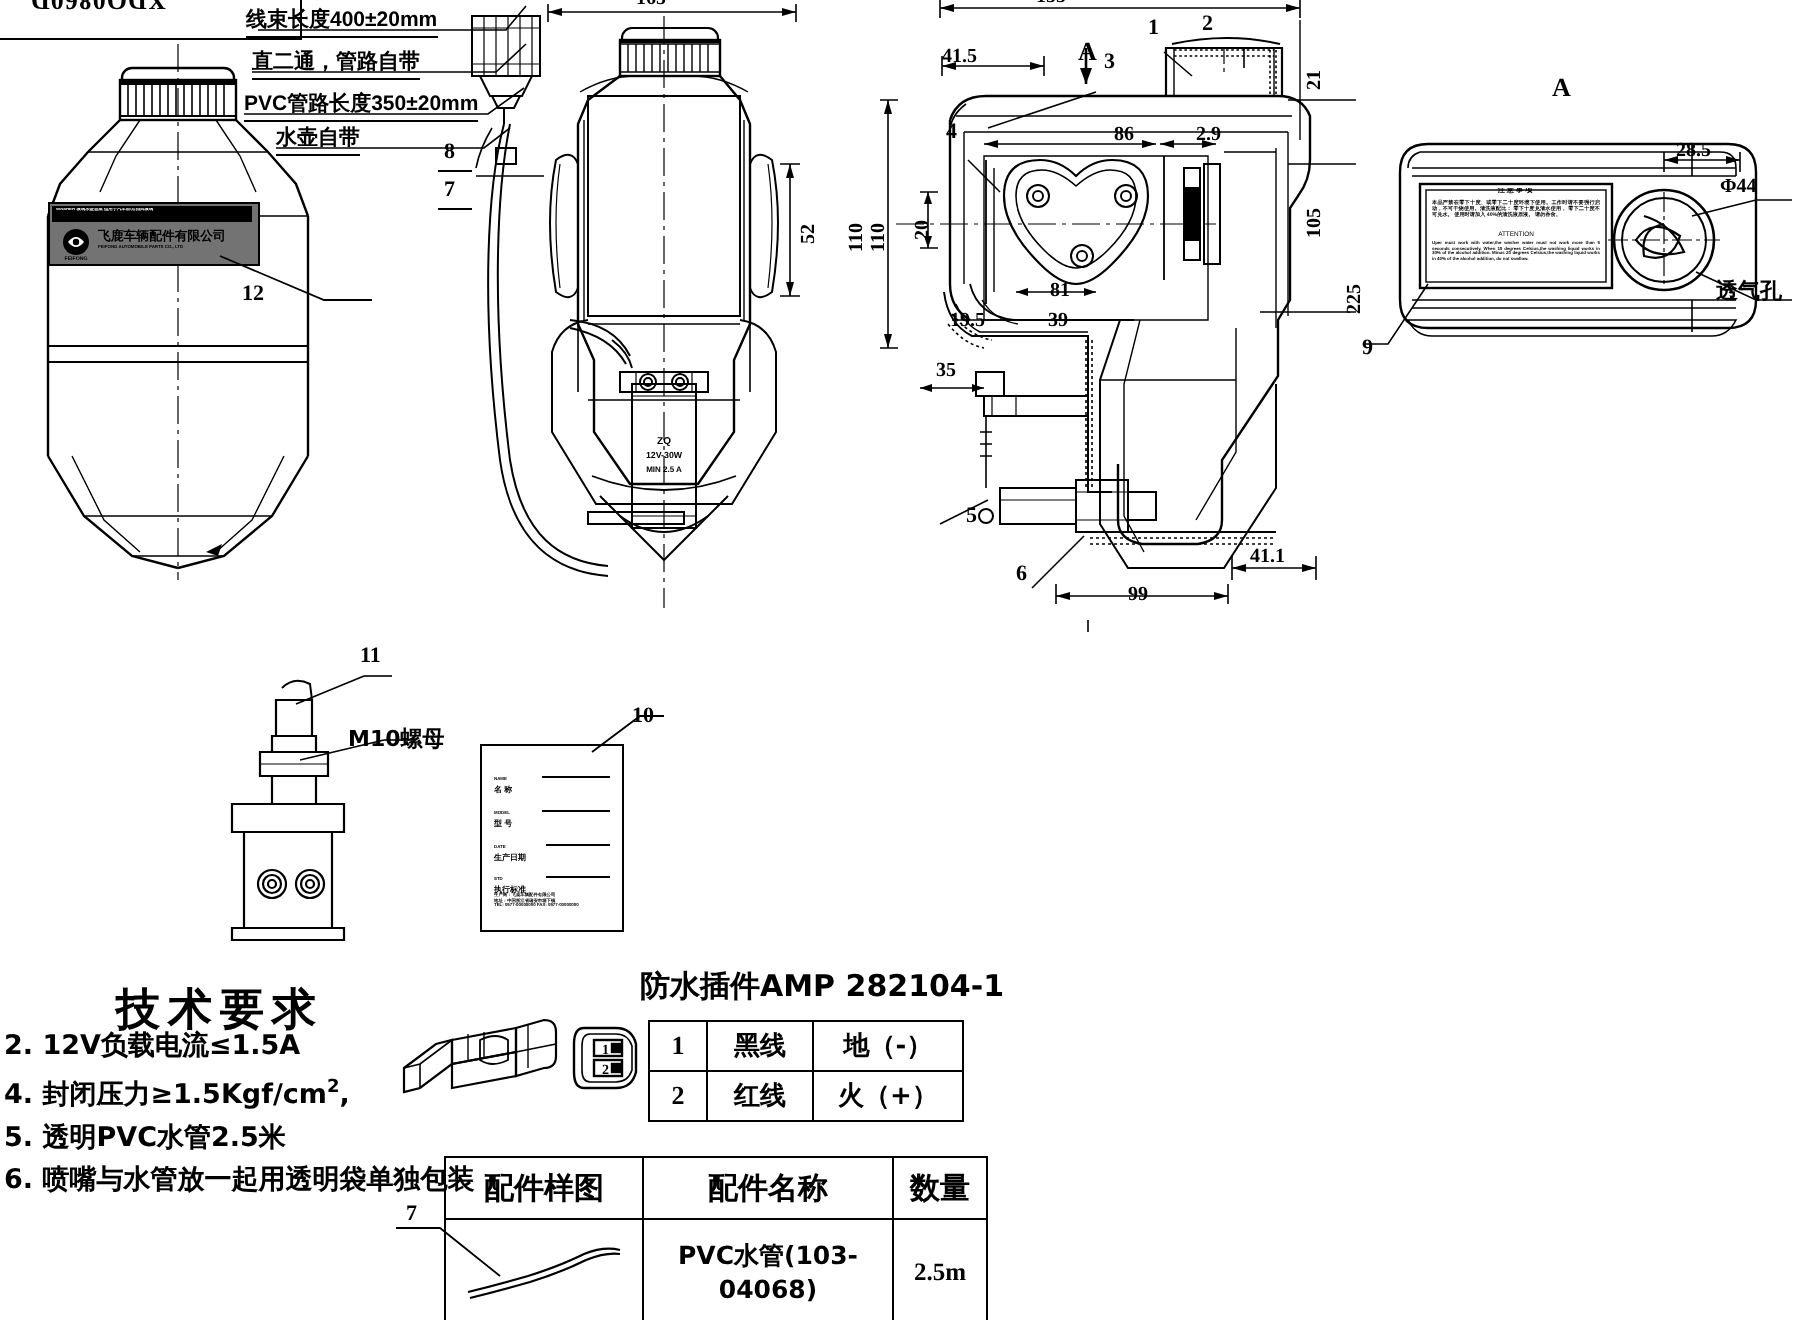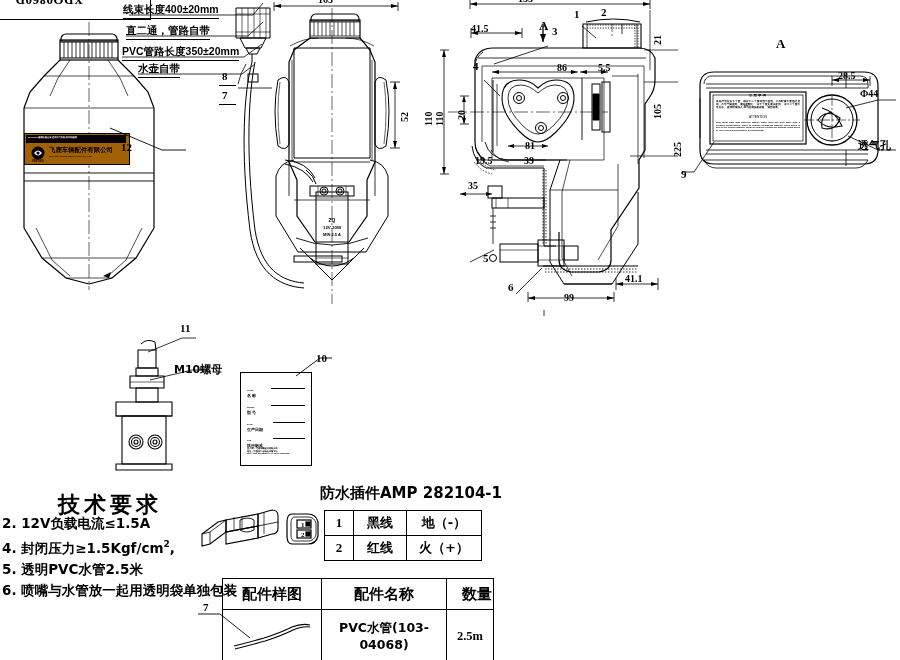--- a/index.html
+++ b/index.html
@@ -21,21 +21,21 @@
   .cn{font-family:"DejaVu Sans","Liberation Sans",sans-serif;font-weight:bold;}
   .note{font-size:10.5px;font-weight:bold;}
   .tt{font-size:22px;font-weight:bold;letter-spacing:4px;margin-top:12px;}
   .req{font-size:13.5px;font-weight:bold;line-height:21px;white-space:nowrap;}
   .tblhdr{font-size:15px;font-weight:bold;}
   table.gt{border-collapse:collapse;}
   table.gt td,table.gt th{border:1.4px solid #000;text-align:center;font-weight:bold;}
   .flip{transform:scaleY(-1) scaleX(-1);display:inline-block;}
   .tiny{font-size:2.6px;line-height:3.2px;font-weight:bold;}
   .tiny2{font-size:2.2px;line-height:2.7px;font-weight:bold;}
-  .lbl-box{border:1px solid #000;background:#a16207;margin-top:32px;}
+  .lbl-box{border:1px solid #000;background:#737373;}
   .ul{border-bottom:1.6px solid #000;padding-bottom:1px;}
 </style>
 </head>
 <body>
 
 <div class="stage">
 
   <div class="abs" style="left:0px;top:-12px;width:150px;height:30px;border:1.2px solid #000;border-left:none;background:#fff;">
     <div class="abs flip" style="left:15px;top:3px;font-size:13px;font-weight:bold;font-family:'Liberation Serif',serif;letter-spacing:0.5px;">XDQ0860D</div>
   </div>
@@ -355,21 +355,21 @@
       <path d="M114 316 v-6" stroke-width="0.8"></path>
 
       <path d="M18 112 h160" stroke="#000" stroke-width="0.6" stroke-dasharray="14,3,2,3"></path>
       <path d="M182 24 v14" stroke="#000" stroke-width="0.6" stroke-dasharray="8,2,2,2"></path>
     </g>
   </svg>
 
   <div class="abs dim" style="left:518px;top:-7px;">155</div>
   <div class="abs dim" style="left:471px;top:23px;">41.5</div>
   <div class="abs dim" style="left:557px;top:62px;">86</div>
-  <div class="abs dim" style="left:598px;top:62px;">5.5</div>
+  <div class="abs dim" style="left:598px;top:62px;">2.9</div>
   <div class="abs dimv" style="left:434px;top:100px;height:26px;">110</div>
   <div class="abs dimv" style="left:456px;top:100px;height:20px;">20</div>
   <div class="abs dim" style="left:525px;top:140px;">81</div>
   <div class="abs dim" style="left:475px;top:155px;">19.5</div>
   <div class="abs dim" style="left:524px;top:155px;">39</div>
   <div class="abs dim" style="left:468px;top:180px;">35</div>
   <div class="abs dim" style="left:564px;top:292px;">99</div>
   <div class="abs dim" style="left:625px;top:273px;">41.1</div>
   <div class="abs dimv" style="left:652px;top:29px;height:16px;">21</div>
   <div class="abs dimv" style="left:652px;top:95px;height:24px;">105</div>
@@ -544,21 +544,21 @@
         <td class="cn" style="font-size:13px;">火（+）</td>
       </tr>
     </tbody>
   </table>
 
   <table class="gt abs" style="left:222px;top:578px;">
     <thead>
       <tr>
         <th class="cn" style="width:96px;height:28px;font-size:15px;margin-top:36px;">配件样图</th>
         <th class="cn" style="width:122px;font-size:15px;">配件名称</th>
-        <th class="cn" style="width:44px;font-size:15px;text-align:right;">数量</th>
+        <th class="cn" style="width:44px;font-size:15px;">数量</th>
       </tr>
     </thead>
     <tbody>
       <tr>
         <td style="height:50px;position:relative;">
           <svg width="84" height="32" viewBox="0 0 84 32" style="display:block;margin:auto;">
             <g fill="none" stroke="#000" stroke-width="1.1">
               <path d="M4 26 q16 -4 30 -8 q16 -5 28 -11 q10 -4 18 -2"></path>
               <path d="M5 29 q16 -4 30 -8 q16 -5 28 -11 q10 -4 17 -3"></path>
             </g>

